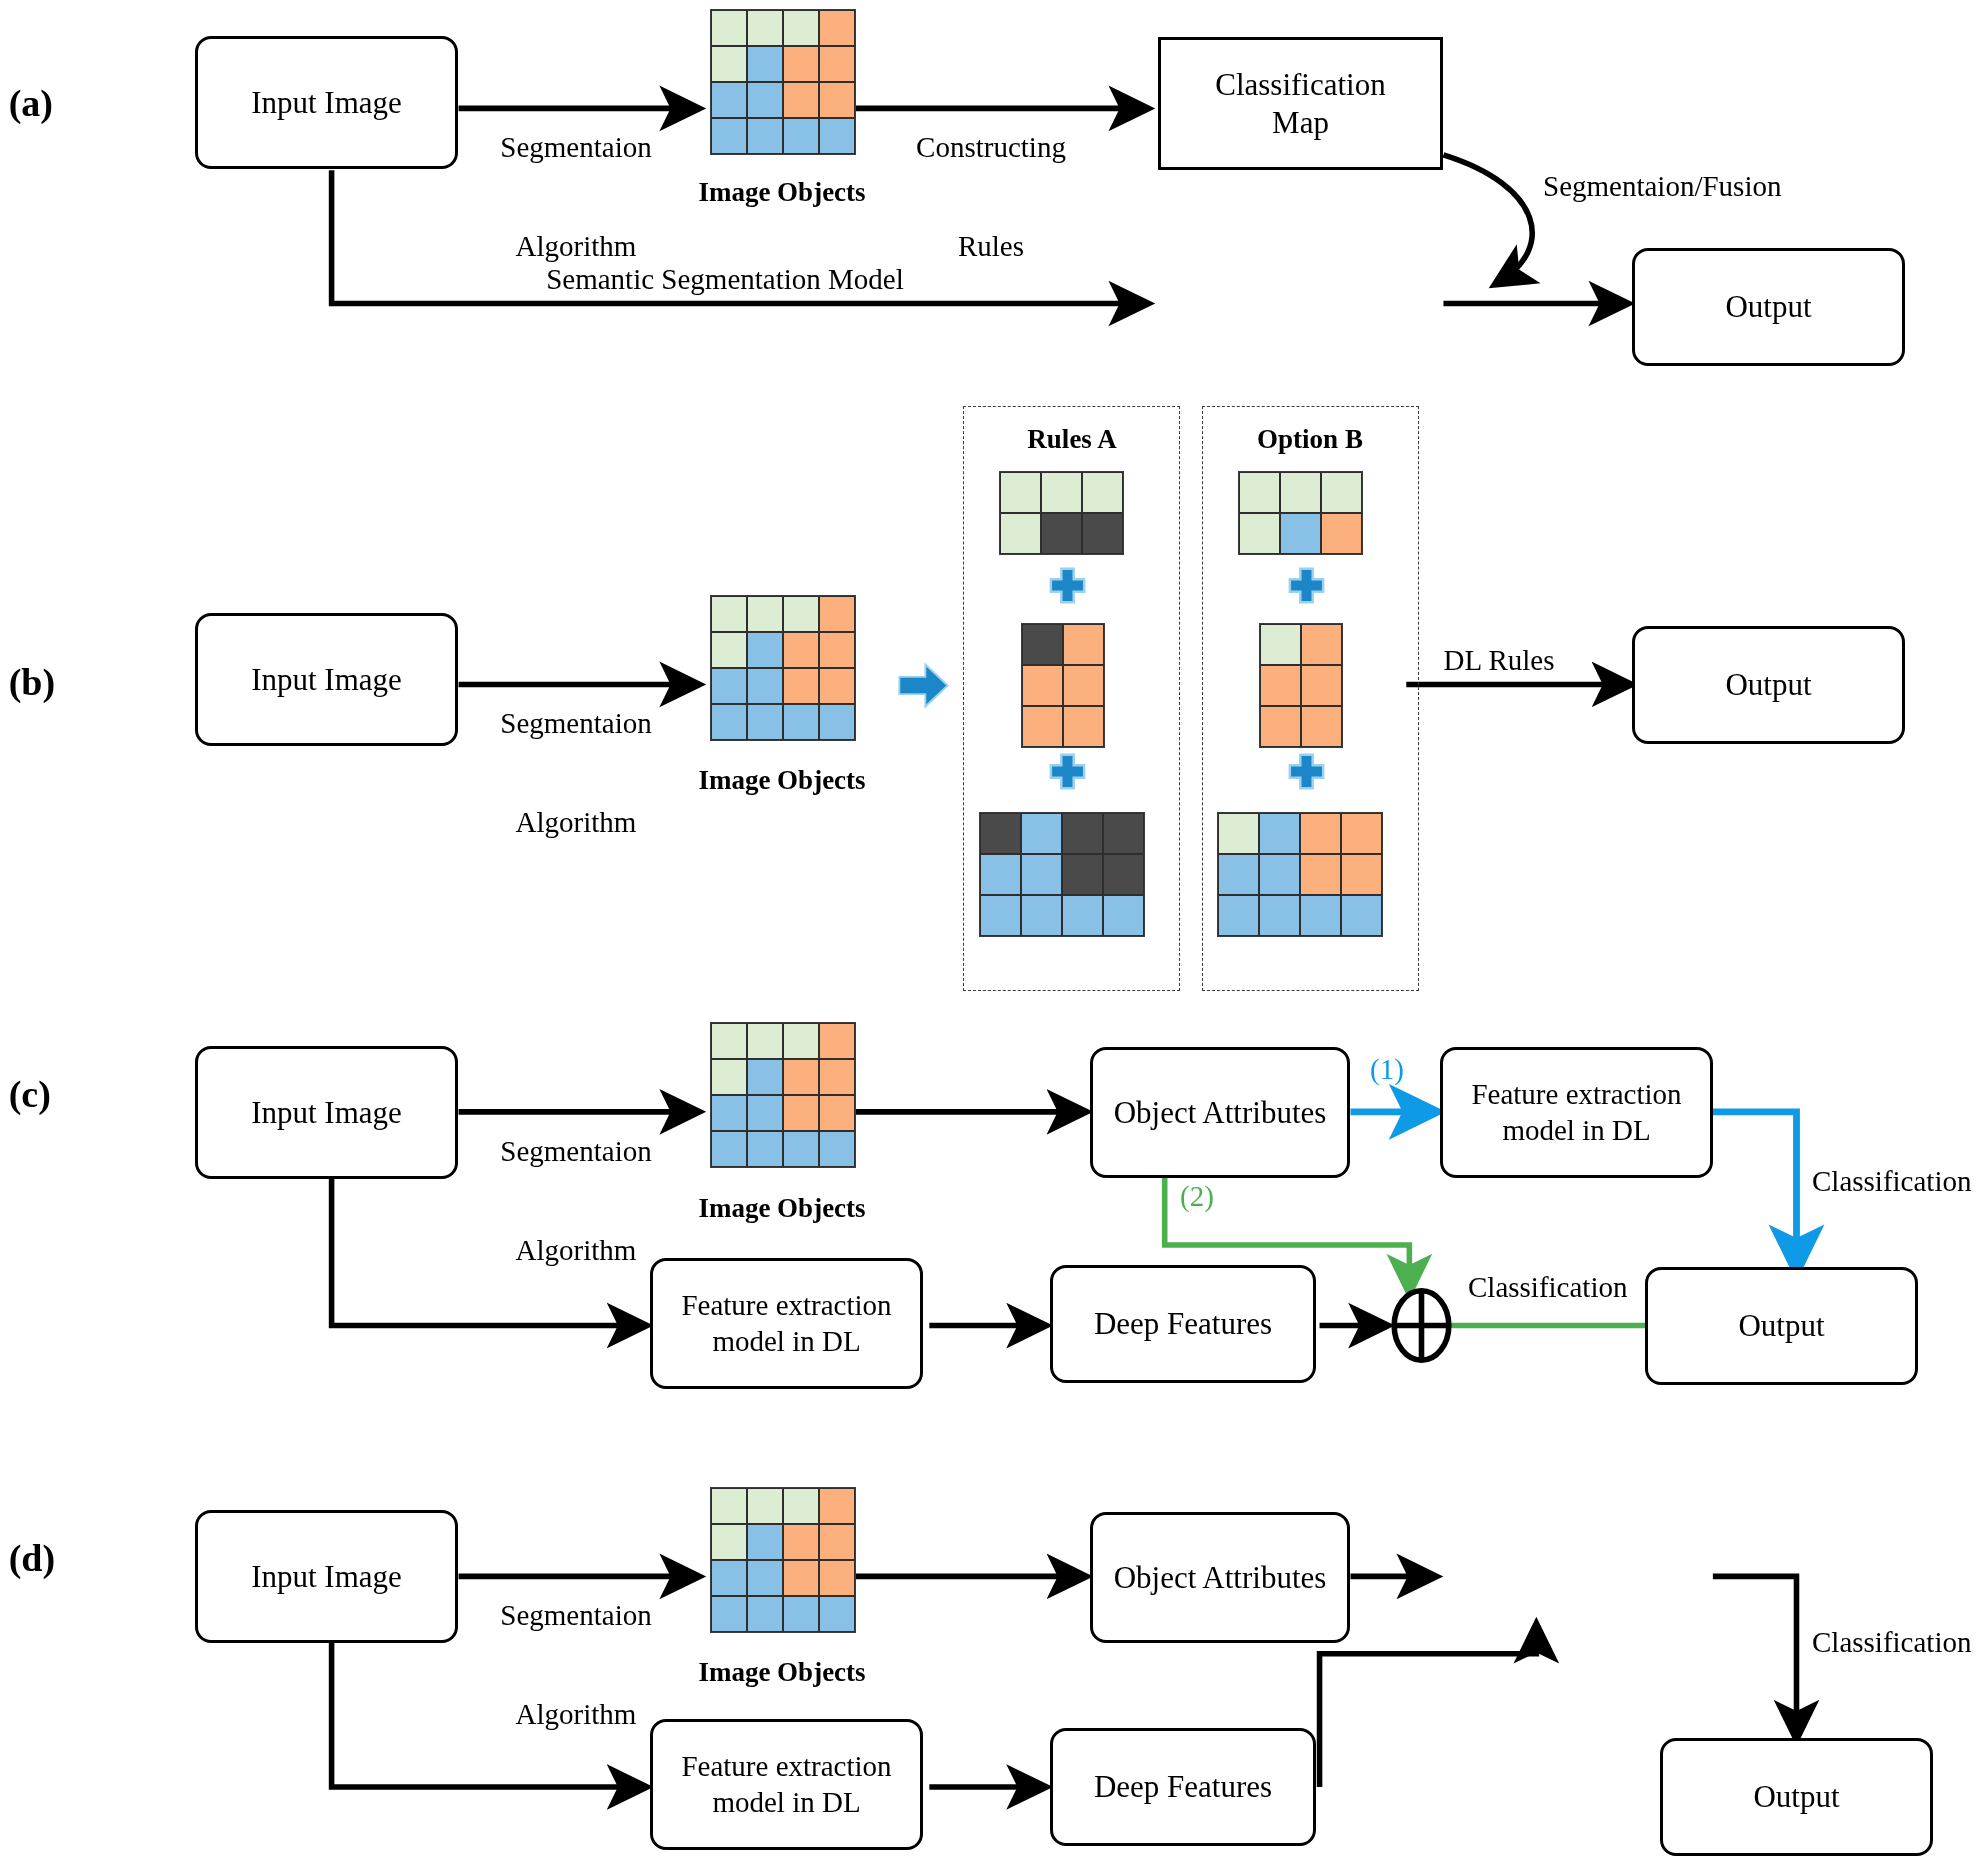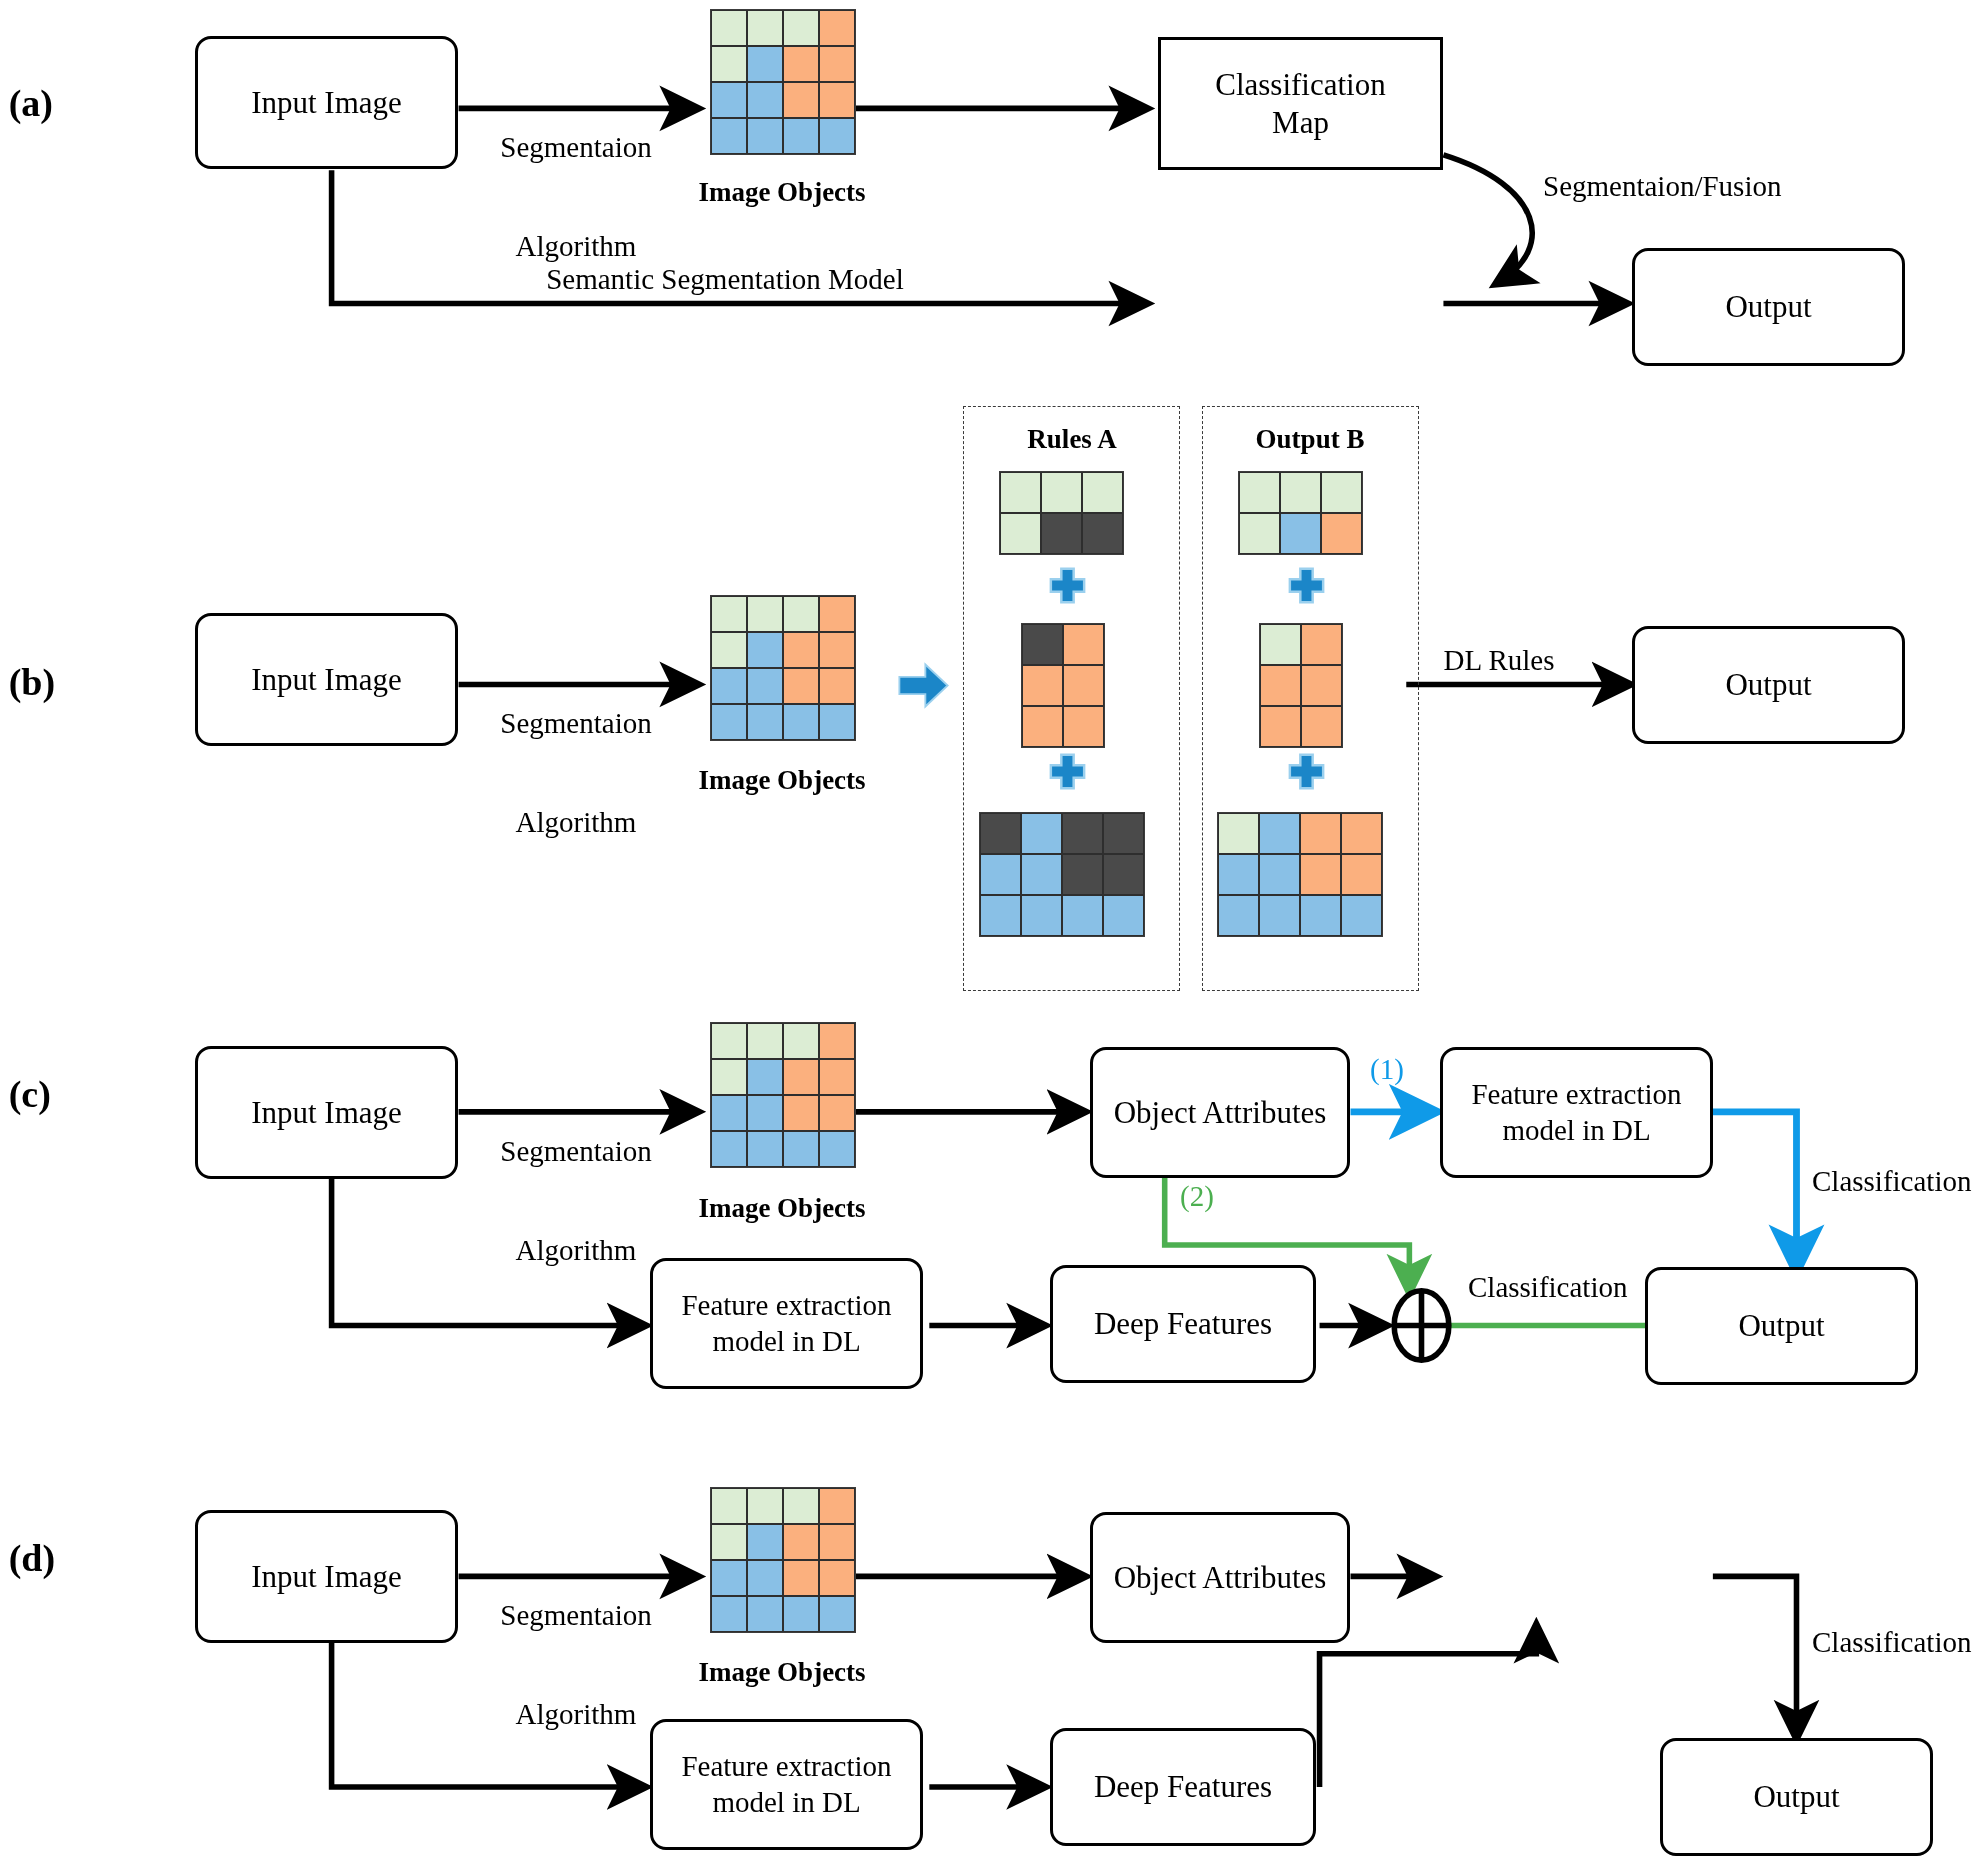--- a/index.html
+++ b/index.html
@@ -117,20 +117,24 @@
       <div class="c" style="background: rgb(137, 192, 230);"></div>
       <div class="c" style="background: rgb(251, 176, 126);"></div>
       <div class="c" style="background: rgb(251, 176, 126);"></div>
       <div class="c" style="background: rgb(137, 192, 230);"></div>
       <div class="c" style="background: rgb(137, 192, 230);"></div>
       <div class="c" style="background: rgb(137, 192, 230);"></div>
       <div class="c" style="background: rgb(137, 192, 230);"></div>
     </div>
   <div class="lbl center" style="left:782px;top:177px;font-size:27px;font-weight:bold;">Image Objects</div>
 
+  <div class="lbl center" style="left:991px;top:65px;font-size:29px;text-align:center;">
+    <div>Constructing</div>
+    <div>Rules</div>
+  </div>
 
   <div class="node sharp" style="left:1158px;top:37px;width:285px;height:133px;font-size:31px;">
     <span class="txt">Classification<br>Map</span>
   </div>
 
   <div class="lbl" style="left:1543px;top:170px;font-size:29px;">Segmentaion/Fusion</div>
 
   <div class="lbl center" style="left:725px;top:263px;font-size:29px;">Semantic Segmentation Model</div>
 
 
@@ -172,21 +176,21 @@
   <div class="bigarrow" style="left:898px;top:662px;width:51px;height:47px;">
     <svg viewBox="0 0 82 76" width="51" height="47" xmlns="http://www.w3.org/2000/svg">
       <path d="M2,24 L44,24 L44,4 L80,38 L44,72 L44,52 L2,52 Z" fill="#1b86c8" stroke="#9bd0ee" stroke-width="3"></path>
     </svg>
   </div>
 
   <div class="dashbox" style="left:963px;top:406px;width:217px;height:585px;"></div>
   <div class="dashbox" style="left:1202px;top:406px;width:217px;height:585px;"></div>
 
   <div class="lbl center" style="left:1072px;top:424px;font-size:27px;font-weight:bold;">Rules A</div>
-  <div class="lbl center" style="left:1310px;top:424px;font-size:27px;font-weight:bold;">Output B</div>
+  <div class="lbl center" style="left:1310px;top:424px;font-size:27px;font-weight:bold;">Option B</div>
 
   <div class="grid" style="left:999px;top:471px;grid-template-columns:repeat(3,41px);grid-template-rows:repeat(2,41px);">
       <div class="c" style="background: rgb(220, 237, 212);"></div>
       <div class="c" style="background: rgb(220, 237, 212);"></div>
       <div class="c" style="background: rgb(220, 237, 212);"></div>
       <div class="c" style="background: rgb(220, 237, 212);"></div>
       <div class="c" style="background: rgb(74, 74, 74);"></div>
       <div class="c" style="background: rgb(74, 74, 74);"></div>
     </div>
   <div class="grid" style="left:1021px;top:623px;grid-template-columns:repeat(2,41px);grid-template-rows:repeat(3,41px);">

